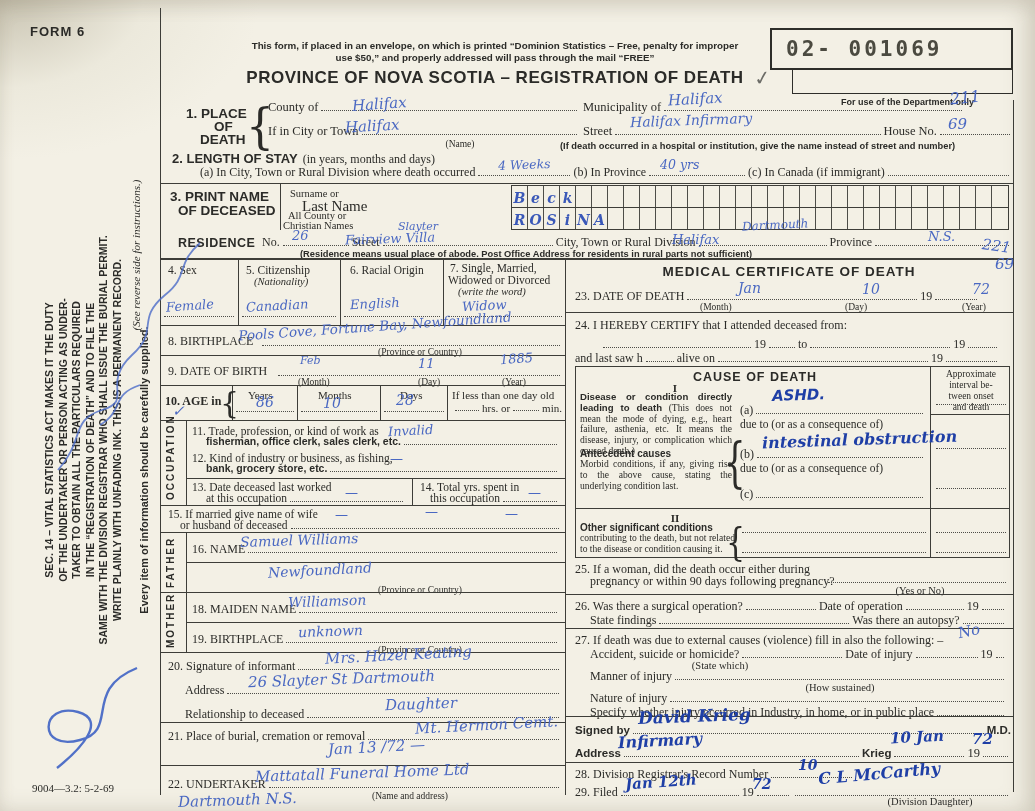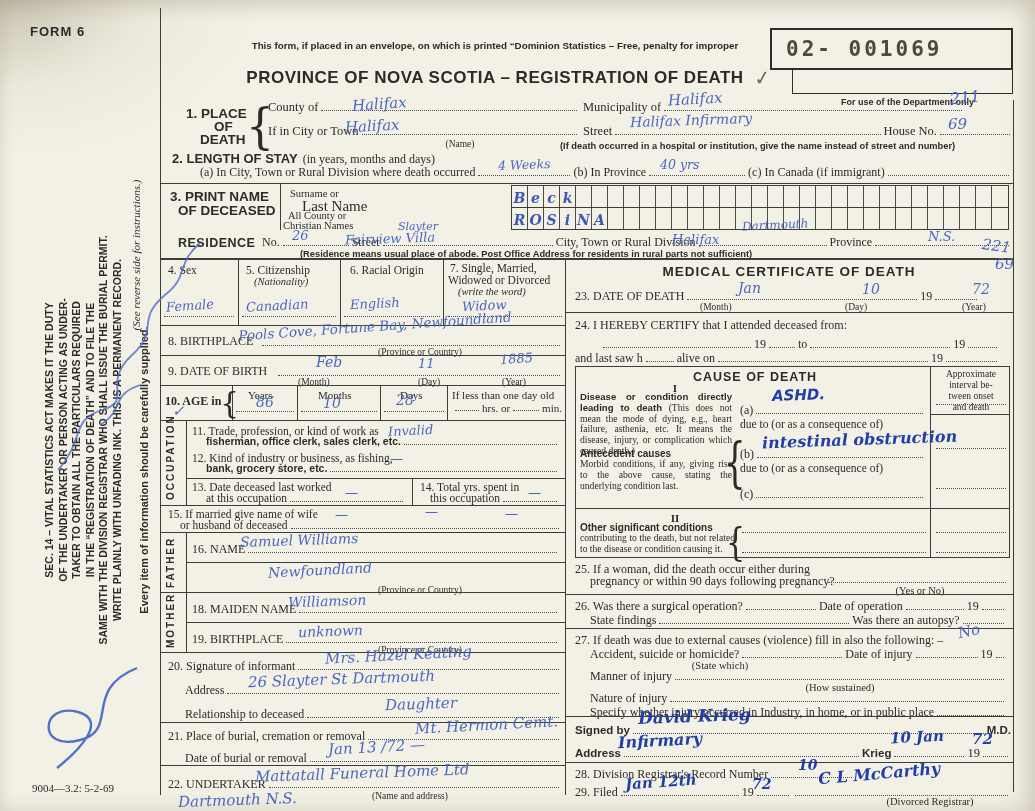--- a/index.html
+++ b/index.html
@@ -54,20 +54,21 @@
     <path d="M18,235 C45,205 30,185 62,175 C95,165 60,150 92,120 C120,95 95,85 125,60 C150,40 135,30 160,8 M60,190 C85,175 70,160 100,150" fill="none" stroke="#4b6bc8" stroke-width="1.8" opacity="0.8"></path>
   </svg>
   <svg style="left:12px;top:660px" width="140" height="120" viewBox="0 0 140 120">
     <path d="M125,8 C70,30 108,70 68,80 C25,92 28,42 66,52 C95,60 70,88 45,108" fill="none" stroke="#3f63c4" stroke-width="2.4" opacity="0.9"></path>
   </svg>
 
   <div class="vline" style="left:160px;top:8px;height:787px"></div>
   <div class="vline" style="left:1013px;top:100px;height:692px"></div>
 
   <div class="abs sans b ctr" style="left:215px;top:40px;width:560px;font-size:9.8px">This form, if placed in an envelope, on which is printed “Dominion Statistics – Free, penalty for improper</div>
+  <div class="abs sans b ctr" style="left:215px;top:52px;width:560px;font-size:9.8px">use $50,” and properly addressed will pass through the mail “FREE”</div>
   <div class="abs sans b ctr" style="left:205px;top:68px;width:580px;font-size:17px;letter-spacing:.5px">PROVINCE OF NOVA SCOTIA – REGISTRATION OF DEATH</div>
 
   <div class="abs" style="left:770px;top:28px;width:243px;height:42px;border:2.5px solid #2e2e2a">
     <span class="abs" style="left:14px;top:7px;font-family:'DejaVu Sans Mono',monospace;font-weight:bold;font-size:21px;letter-spacing:3px;color:#4b4a40">02- 001069</span>
   </div>
   <div class="abs" style="left:792px;top:68px;width:221px;height:26px;border:1.8px solid #2e2e2a"></div>
   <div class="abs" style="left:754px;top:66px;font-size:20px;color:#6b6b66;transform:rotate(-8deg)">✓</div>
   <div class="abs sans b ctr" style="left:800px;top:97px;width:215px;font-size:9px">For use of the Department only</div>
 
   <div class="abs sans b" style="left:186px;top:106px;font-size:13.5px">1. PLACE</div>
@@ -365,21 +366,21 @@
   <div class="dotsa" style="left:262px;top:345px;width:298px"></div>
   <div class="abs cap ctr" style="left:340px;top:347px;width:160px">(Province or Country)</div>
   <span class="hw" style="left:238px;top:320px;font-size:13.5px;transform:rotate(-4deg)">Pools Cove, Fortune Bay, Newfoundland</span>
 
   <div class="hline" style="left:160px;top:355px;width:405px"></div>
   <div class="abs" style="left:168px;top:364px;font-size:12px">9. DATE OF BIRTH</div>
   <div class="dotsa" style="left:278px;top:375px;width:282px"></div>
   <div class="abs cap" style="left:298px;top:377px">(Month)</div>
   <div class="abs cap" style="left:418px;top:377px">(Day)</div>
   <div class="abs cap" style="left:502px;top:377px">(Year)</div>
-  <span class="hw" style="left:316px;top:355px;font-size:14px">Feb</span>
+  <span class="hw" style="left:300px;top:355px;font-size:11px">Feb</span>
   <span class="hw" style="left:418px;top:357px;font-size:13px">11</span>
   <span class="hw" style="left:500px;top:352px;font-size:13px;transform:rotate(-4deg)">1885</span>
 
   <div class="hline" style="left:160px;top:385px;width:405px"></div>
   <div class="abs" style="left:165px;top:394px;font-size:12px;font-weight:bold">10. AGE in</div>
   <div class="brace" style="left:220px;top:385px;font-size:30px">{</div>
   <div class="vline" style="left:232px;top:385px;height:35px"></div>
   <div class="vline" style="left:297px;top:385px;height:35px"></div>
   <div class="vline" style="left:380px;top:385px;height:35px"></div>
   <div class="vline" style="left:447px;top:385px;height:35px"></div>
@@ -485,24 +486,20 @@
       <span class="dots grow"></span>
   </div>
   <span class="hw" style="left:385px;top:697px;font-size:15px;transform:rotate(-2deg)">Daughter</span>
 
   <div class="hline" style="left:160px;top:722px;width:405px"></div>
   <div class="line" style="left:168px;top:730px;width:394px;font-size:12px">
     <span>21. Place of burial, cremation or removal</span>
       <span class="dots grow"></span>
   </div>
   <span class="hw" style="left:415px;top:718px;font-size:15px;transform:rotate(-3deg)">Mt. Hermon Cemt.</span>
-  <div class="line" style="left:185px;top:752px;width:377px;font-size:12px">
-    <span>Date of burial or removal</span>
-      <span class="dots grow"></span>
-  </div>
   <span class="hw" style="left:328px;top:740px;font-size:15px;transform:rotate(-3deg)">Jan 13 /72 —</span>
 
   <div class="hline" style="left:160px;top:765px;width:405px"></div>
   <div class="line" style="left:168px;top:778px;width:394px;font-size:12px">
     <span>22. UNDERTAKER</span>
       <span class="dots grow"></span>
   </div>
   <div class="abs cap ctr" style="left:320px;top:791px;width:180px">(Name and address)</div>
   <span class="hw" style="left:255px;top:766px;font-size:15px;transform:rotate(-2deg)">Mattatall Funeral Home Ltd</span>
   <span class="hw" style="left:178px;top:793px;font-size:15px;transform:rotate(-2deg)">Dartmouth N.S.</span>
@@ -663,15 +660,15 @@
   <div class="line" style="left:575px;top:786px;width:436px;font-size:12px">
     <span>29. Filed</span>
       <span class="dots" style="width:118px"></span>
     <span>19</span>
       <span class="dots" style="width:32px"></span>
     <span class="dots grow"></span>
   </div>
   <span class="hw hwd" style="left:625px;top:775px;font-size:15px;transform:rotate(-4deg)">Jan 12th</span>
   <span class="hw hwd" style="left:752px;top:777px;font-size:14px">72</span>
   <span class="hw hwd" style="left:818px;top:766px;font-size:16px;transform:rotate(-5deg)">C L McCarthy</span>
-  <div class="abs cap ctr" style="left:850px;top:796px;width:160px;font-size:10.5px">(Divorced Registrar)</div>
+  <div class="abs cap ctr" style="left:850px;top:796px;width:160px;font-size:10.5px">(Division Daughter)</div>
 
 </div>
 
 </body></html>

